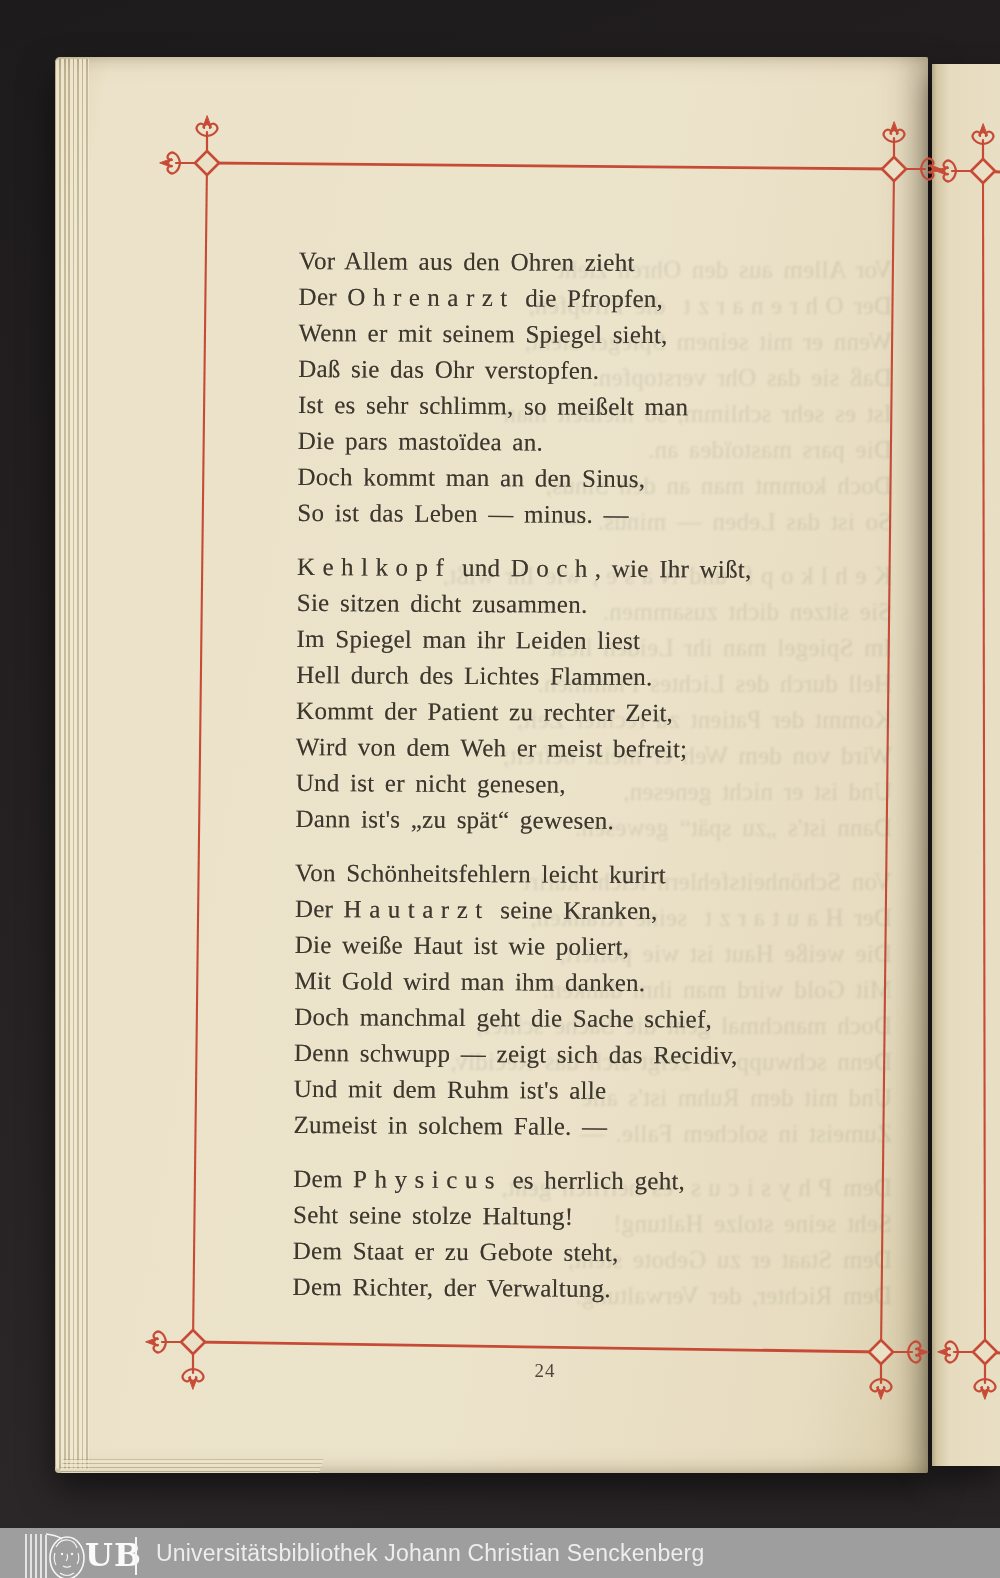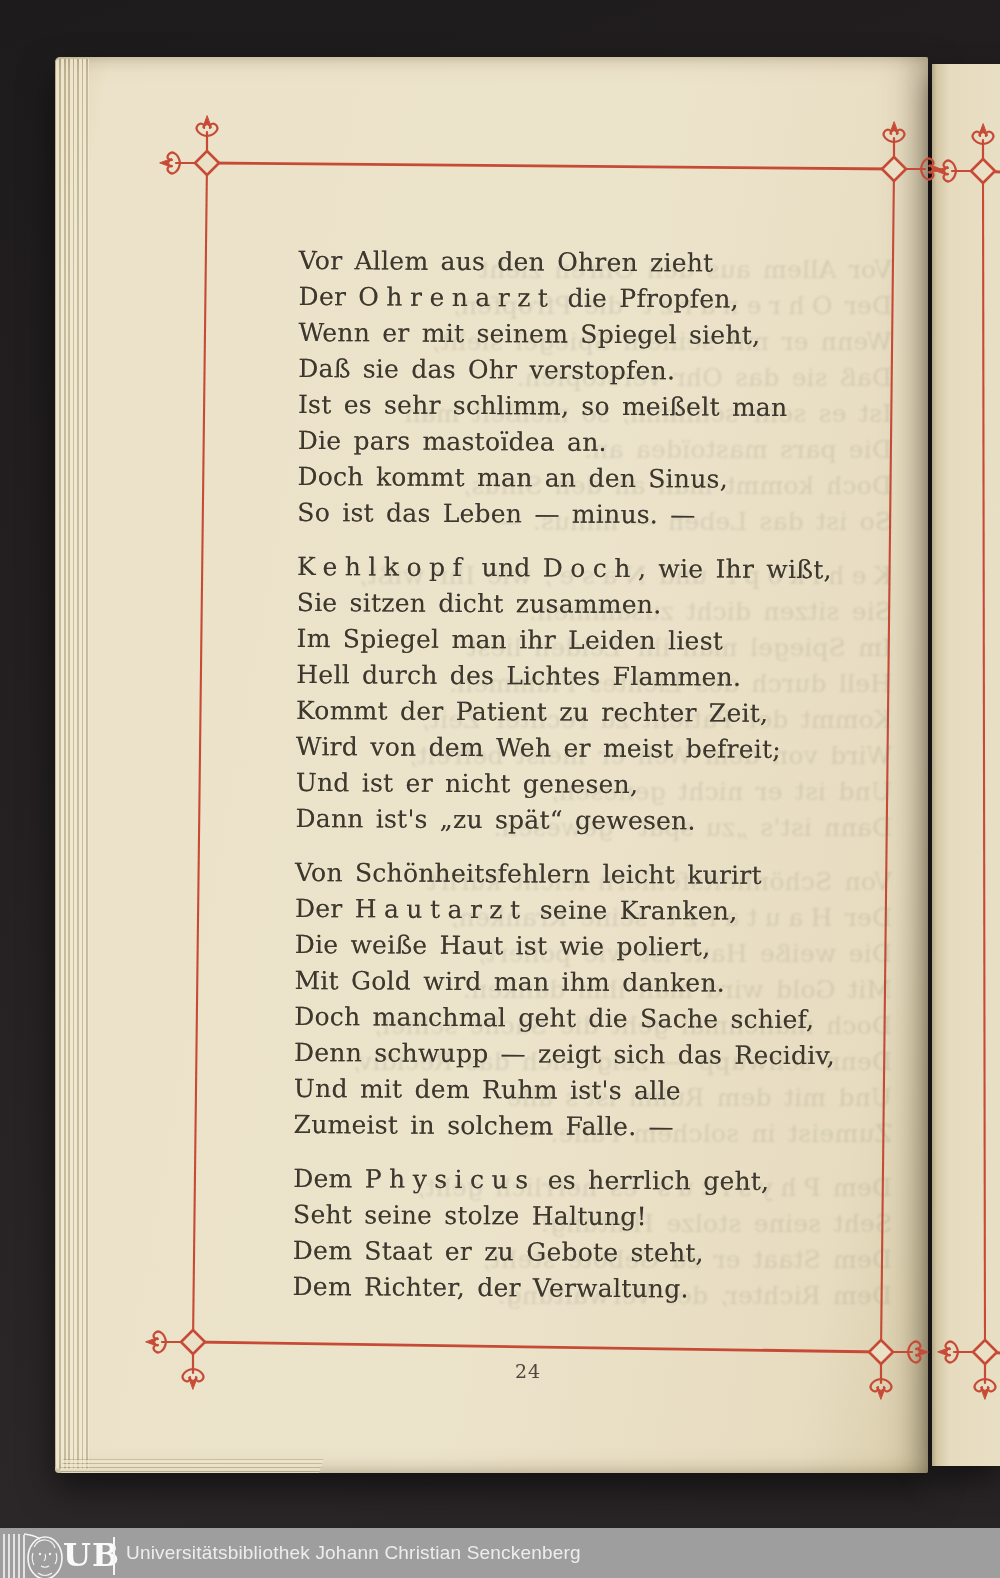--- a/index.html
+++ b/index.html
@@ -10,21 +10,21 @@
     --ink:#3d372e;
     --footer:#9e9e9e;
   }
   *{margin:0;padding:0;box-sizing:border-box;}
   html,body{width:1000px;height:1578px;overflow:hidden;}
   body{
     position:relative;
     background:linear-gradient(160deg,#1e1b1c 0%,#242021 40%,#2b2728 78%,#272324 100%);
     font-family:"DejaVu Serif", serif;
   }
-  .scene{position:absolute;inset:0;}
+  .scene{position:absolute;inset:0;font-family:Liberation Serif, serif;}
 
   
   .page-left{
     position:absolute;left:55px;top:57px;width:873px;height:1416px;
     background:linear-gradient(100deg,#ddd2b2 0%,#ebe2c9 5%,#ece3cb 55%,#e7dcc0 88%,#d9cdab 99%);
     border-radius:5px 2px 2px 4px;
     box-shadow:0 16px 34px rgba(0,0,0,.55), inset 0 10px 14px -10px rgba(110,92,55,.35),
                inset -26px 0 38px -18px rgba(96,80,50,.42), inset 0 -12px 16px -12px rgba(110,92,55,.4);
   }
   
@@ -66,39 +66,40 @@
     color:var(--ink);
     font-size:25px;line-height:36px;word-spacing:4px;letter-spacing:.25px;
     transform:rotate(.35deg);transform-origin:left top;
     text-shadow:0 0 .4px rgba(61,55,46,.55);
   }
   .stanza{margin-bottom:18px;}
   .spaced{letter-spacing:.30em;}
 
   .pagenum{
     position:absolute;left:515px;top:1360px;width:60px;
-    text-align:left;font-size:19px;color:#4e473b;letter-spacing:1px;
+    text-align:center;font-size:19px;color:#4e473b;letter-spacing:1px;
   }
 
   
   footer{
     position:absolute;left:0;right:0;bottom:0;height:50px;
     background:var(--footer);
     display:flex;align-items:center;
   }
-  .logo{position:relative;width:126px;height:44px;flex:0 0 auto;}
+  .logo{position:relative;width:126px;height:44px;flex:0 0 auto;margin-left:22px;}
   .logo svg{position:absolute;left:0;top:0;}
   .ub{
     position:absolute;left:63px;top:5px;
     font-family:"DejaVu Serif",serif;font-weight:bold;font-size:32px;color:#fafafa;
     letter-spacing:1px;
   }
   .logo-divider{position:absolute;left:113px;top:6px;width:2px;height:38px;background:#f5f5f5;}
   .footer-text{
-    font-family:"Liberation Sans",sans-serif;font-size:19px;line-height:22px;
+    margin-left:8px;
+    font-family:"Liberation Sans",sans-serif;font-size:23px;line-height:22px;
     color:#ededed;letter-spacing:.2px;
   }
 </style>
 </head>
 <body>
 
 <div class="scene">
 
   <div class="page-left"></div>
   <div class="page-right"></div>

